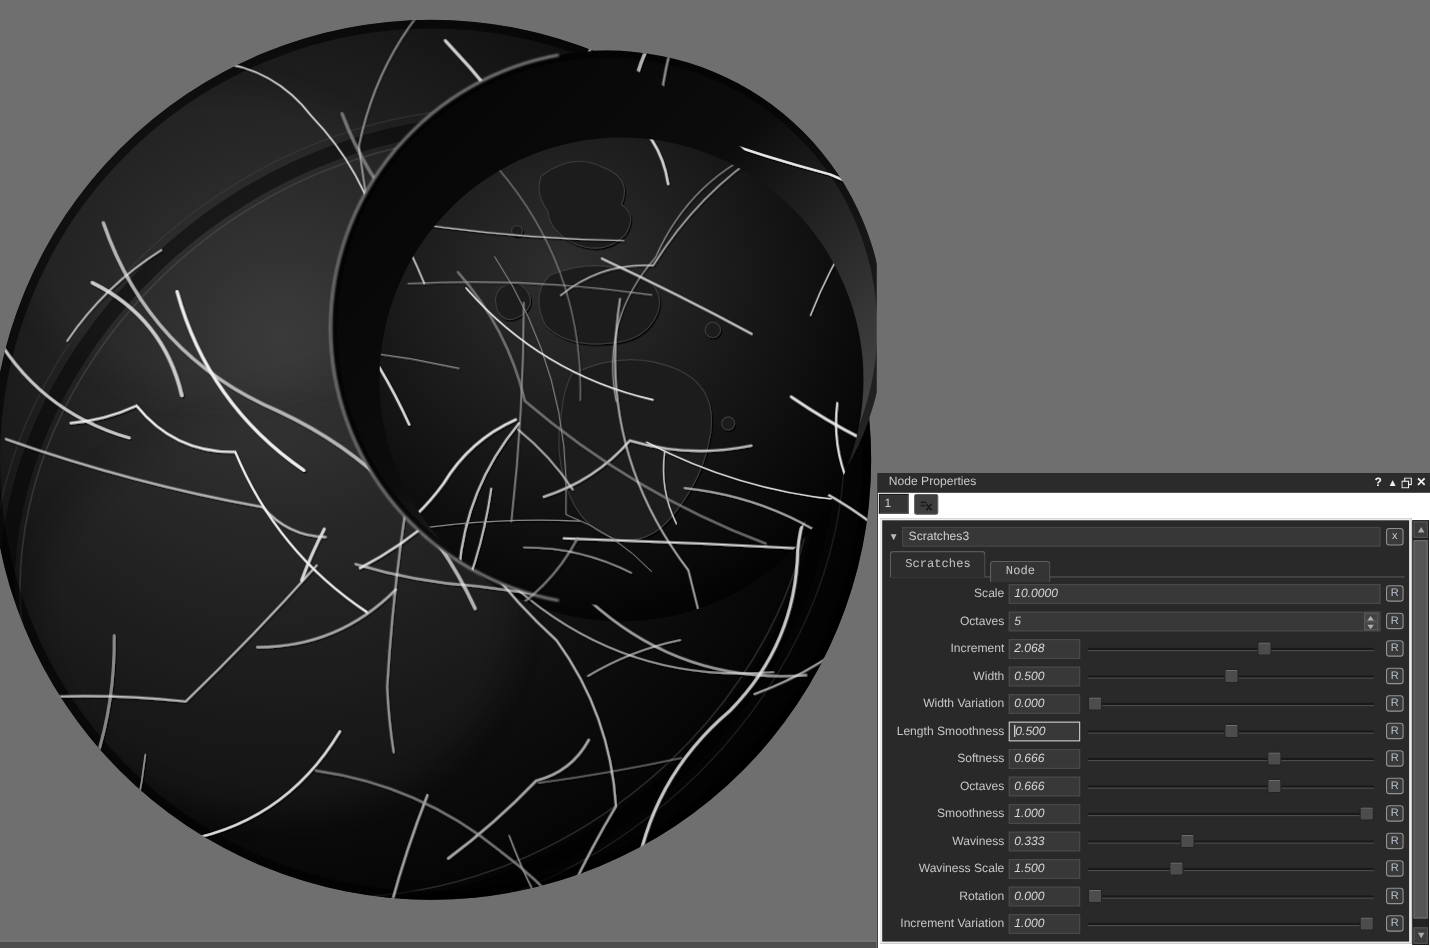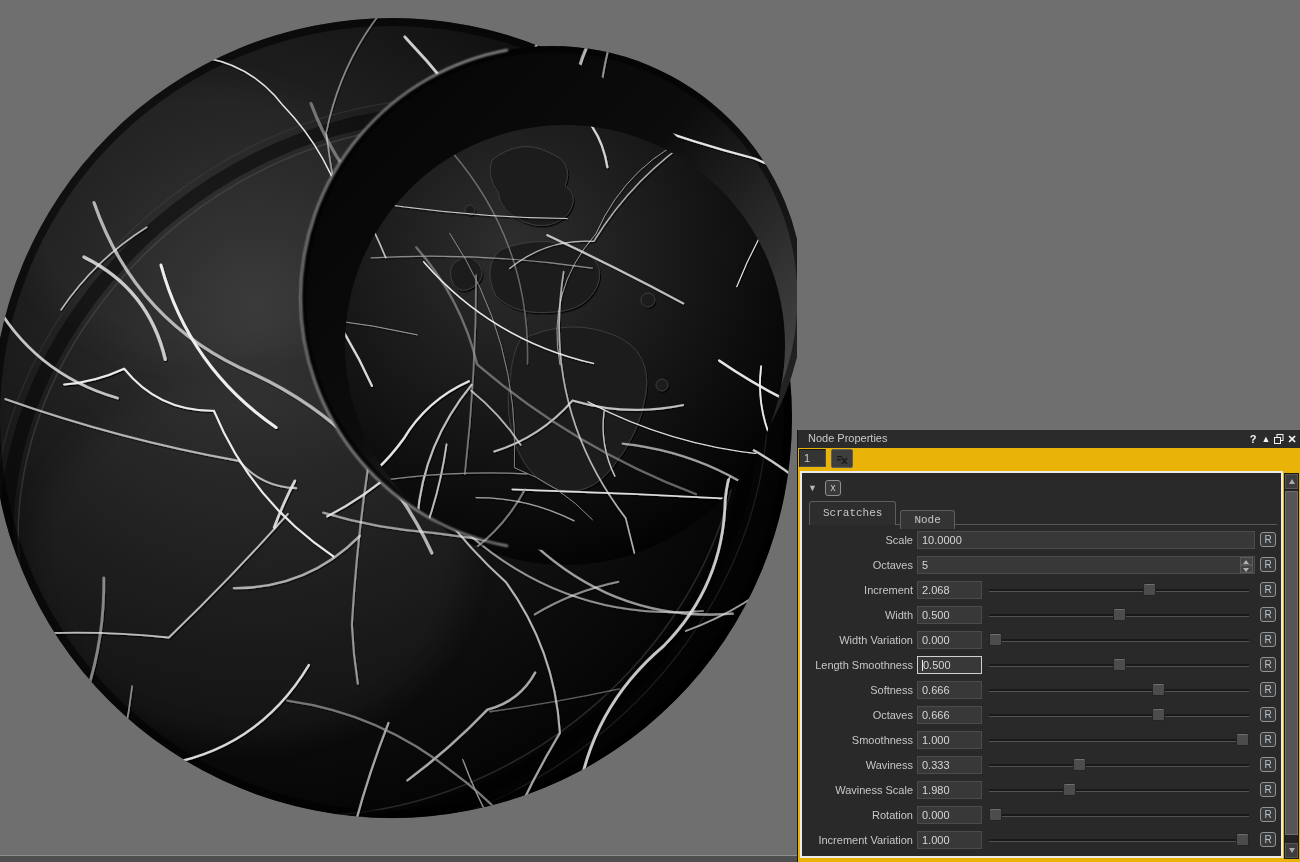--- a/index.html
+++ b/index.html
@@ -6,21 +6,21 @@
   body{
     width:1300px;height:862px;overflow:hidden;position:relative;
     background:#6f6f70;font-family:"Liberation Sans",sans-serif;
     -webkit-font-smoothing:antialiased;
   }
   
   .viewport{position:absolute;left:0;top:0;width:797px;height:862px;background:#6f6f70;overflow:hidden;}
   .viewport svg{display:block;}
   .bottom-strip{position:absolute;left:0;top:855px;width:797px;height:7px;background:#4f4f4f;border-top:1px solid #8e8e8e;box-sizing:border-box;}
   
-  .panel{position:absolute;left:797px;top:430px;width:503px;height:432px;background:#eab308;border-left:1px solid #151515;box-sizing:border-box;padding-left:24px;}
+  .panel{position:absolute;left:797px;top:430px;width:503px;height:432px;background:#ffffff;border-left:1px solid #151515;box-sizing:border-box;padding-left:24px;}
   .titlebar{position:absolute;left:0;top:0;right:0;height:18px;background:#2b2b2b;color:#c9c9c9;font-size:11px;line-height:17px;padding-left:10px;box-sizing:border-box;}
   .tb-icons{position:absolute;right:2px;top:1px;height:15px;display:flex;gap:1px;align-items:center;}
   .tb-icon{width:12px;height:14px;color:#f2f2f2;font-size:11px;font-weight:bold;line-height:14px;text-align:center;cursor:default;}
   .tb-icon svg{display:block;margin:2px auto 0;}
   
   .idx-field{position:absolute;left:1px;top:19px;width:27px;height:18px;background:#343434;border:1px solid #1a1a1a;border-bottom-color:#4c4c4c;border-right-color:#4c4c4c;color:#c9c9c9;font-size:11px;line-height:16px;padding-left:4px;box-sizing:border-box;}
   .clear-btn{position:absolute;left:33px;top:19px;width:22px;height:19px;background:#3e3e3e;border:1px solid #5d5d5d;border-radius:2px;box-sizing:border-box;padding:0;}
   .clear-btn svg{display:block;margin:2px auto 0;}
   
   .group{position:absolute;left:2px;top:41px;width:483px;height:387px;background:#292929;border:2px solid #ebebeb;box-sizing:border-box;}
@@ -28,21 +28,21 @@
   .collapse-arrow{color:#b8b8b8;font-size:9px;width:15px;text-align:center;flex:none;}
   .group-name{flex:1;background:#373737;border:1px solid #464646;height:18px;line-height:16px;color:#d0d0d0;font-size:11px;padding-left:5px;box-sizing:border-box;}
   .sq-btn{width:16px;height:16px;margin-left:5px;background:#3a3a3a;border:1px solid #8f8f8f;border-radius:3px;color:#c9c9c9;font-size:10px;line-height:13px;text-align:center;flex:none;padding:0;box-sizing:border-box;}
   .tabs{position:relative;margin:1px 4px 0 7px;height:24px;border-bottom:1px solid #565656;font-family:Liberation Mono, monospace;}
   .tab{display:inline-block;padding:0 13px;height:18px;line-height:18px;font-size:11px;color:#c6c6c6;background:#343434;border:1px solid #5e5e5e;border-bottom:none;border-radius:3px 3px 0 0;margin-right:4px;vertical-align:bottom;position:relative;top:5px;box-sizing:content-box;}
   .tab.active{height:23px;line-height:22px;top:1px;background:#2d2d2d;z-index:2;}
   
   .params{margin-top:2px;}
   .prow{height:25px;display:flex;align-items:center;justify-content:flex-end;}
   .plabel{width:111px;text-align:right;color:#c6c6c6;font-size:11px;padding-right:4px;flex:none;white-space:nowrap;}
-  .pfield{height:18px;background:#383838;border:1px solid #4b4b4b;color:#d6d6d6;font-size:11px;line-height:16px;padding:0 4px;box-sizing:border-box;flex:none;}
+  .pfield{height:18px;background:#383838;border:1px solid #4b4b4b;color:#d6d6d6;font-size:11px;line-height:16px;padding:0 4px;box-sizing:border-box;flex:none;font-style:italic;}
   .pfield.small{width:65px;}
   .pfield.wide{flex:1;display:flex;align-items:center;padding-right:1px;}
   .pfield.wide .val{flex:1;}
   .pfield.focused{border-color:#cfcfcf;}
   .caret{display:inline-block;width:1px;height:11px;background:#ececec;vertical-align:-2px;}
   .spinner{width:13px;height:16px;display:flex;flex-direction:column;flex:none;}
   .spin-btn{flex:1;background:#434343;border:1px solid #5a5a5a;position:relative;box-sizing:border-box;}
   .spin-btn::after{content:'';position:absolute;left:2px;border-left:3px solid transparent;border-right:3px solid transparent;}
   .spin-btn.up::after{top:2px;border-bottom:4px solid #b0b0b0;}
   .spin-btn.dn::after{top:2px;border-top:4px solid #b0b0b0;}
@@ -231,20 +231,21 @@
     <svg width="12" height="10" viewBox="0 0 12 10">
       <rect x="1" y="1" width="5" height="1.4" fill="#1b1b1b"></rect>
       <rect x="1" y="4" width="4" height="1.4" fill="#1b1b1b"></rect>
       <path d="M6 3 L11 9 M11 3 L6 9" stroke="#1b1b1b" stroke-width="1.6"></path>
     </svg>
   </button>
 
   <div class="group">
     <div class="group-header">
       <span class="collapse-arrow">▼</span>
+      <div class="group-name">Scratches3</div>
       <button class="sq-btn">x</button>
     </div>
     <div class="tabs" id="tabs"><span class="tab active">Scratches</span><span class="tab">Node</span></div>
     <div class="params" id="params">
         <div class="prow">
           <span class="plabel">Scale</span>
           <div class="pfield wide">
             <span class="val">10.0000</span>
           </div>
           <button class="rbtn">R</button>
@@ -327,21 +328,21 @@
           <span class="plabel">Waviness</span>
           <div class="pfield small"><span>0.333</span></div>
           <div class="slider">
             <div class="track"></div>
             <div class="handle" style="left: calc(34% - 4.42px);"></div>
           </div>
           <button class="rbtn">R</button>
         </div>
         <div class="prow">
           <span class="plabel">Waviness Scale</span>
-          <div class="pfield small"><span>1.980</span></div>
+          <div class="pfield small"><span>1.500</span></div>
           <div class="slider">
             <div class="track"></div>
             <div class="handle" style="left: calc(30% - 3.9px);"></div>
           </div>
           <button class="rbtn">R</button>
         </div>
         <div class="prow">
           <span class="plabel">Rotation</span>
           <div class="pfield small"><span>0.000</span></div>
           <div class="slider">

